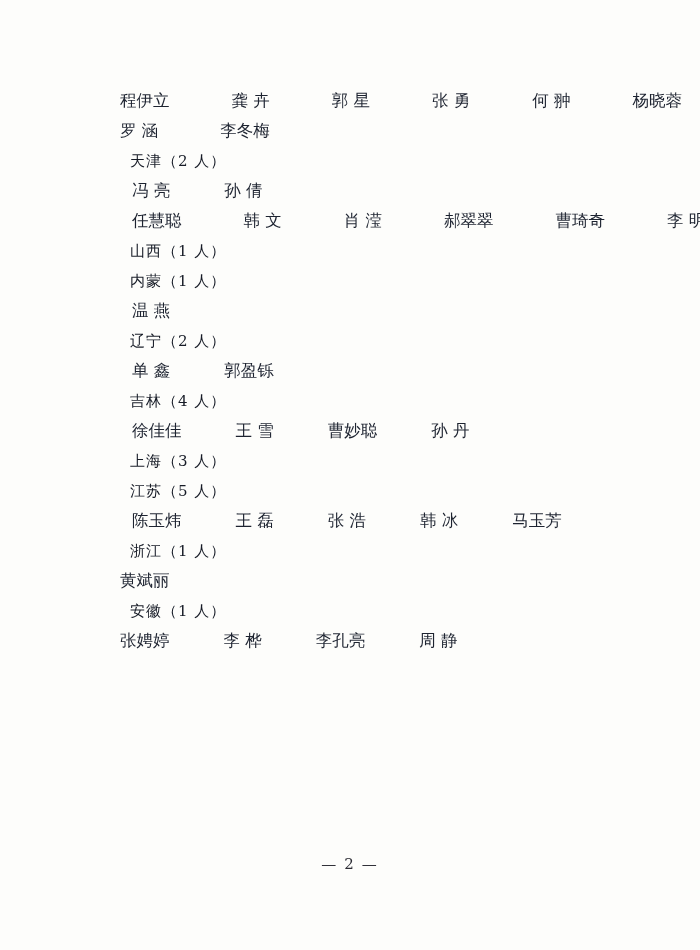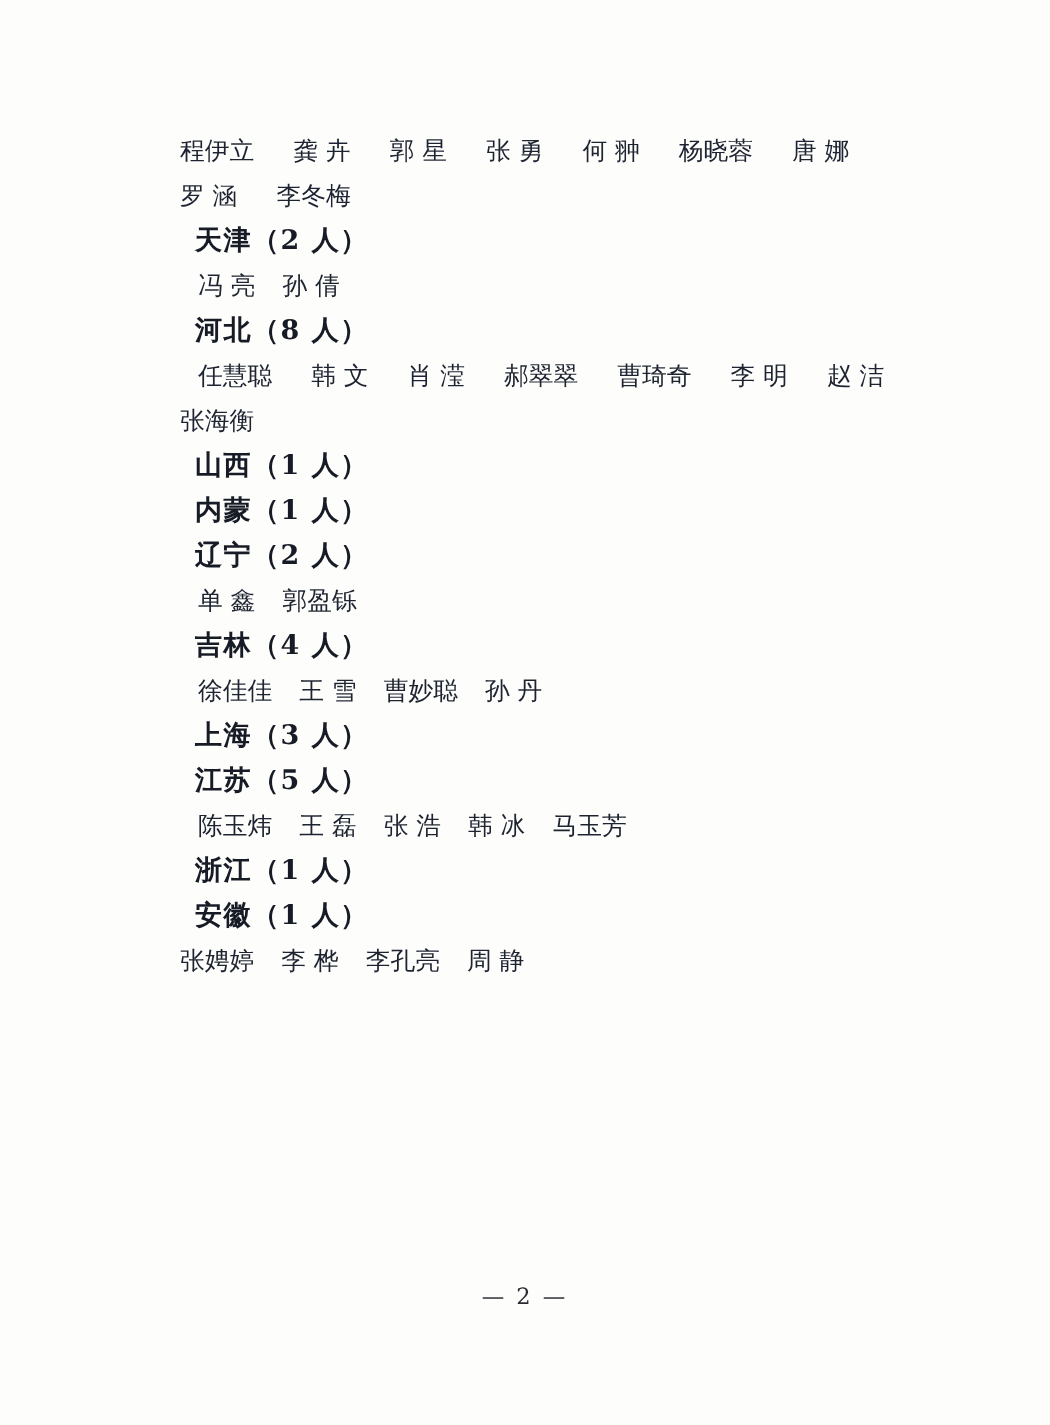--- a/index.html
+++ b/index.html
@@ -36,36 +36,37 @@
     width: 470px;
   }
   
   .names {
     display: flex;
     flex-direction: row;
     align-items: baseline;
     font-size: 16.5px;
     line-height: 30px;
     color: #1d2330;
+    gap: 36px;
   }
   .names .n {
     white-space: nowrap;
     margin-right: 18px;
   }
   .names.indent1 {
     padding-left: 12px;
     align-items: center;
   }
   .names.wide .n {
     margin-right: 26px;
   }
   .heading {
-    font-size: 18px;
+    font-size: 15px;
     line-height: 30px;
-    font-weight: bold;
+    font-weight: normal;
     letter-spacing: 1px;
     color: #161b26;
     padding-left: 10px;
   }
   .footer {
     position: absolute;
     left: 0;
     top: 855px;
     width: 700px;
     text-align: center;
@@ -101,35 +102,34 @@
       </div>
       <div class="names wide">
         <span class="n">罗  涵</span>
         <span class="n">李冬梅</span>
       </div>
       <div class="heading">天津（2 人）</div>
       <div class="names indent1">
         <span class="n">冯  亮</span>
         <span class="n">孙  倩</span>
       </div>
-      <div class="heading">河北（8 人）</div>
       <div class="names indent1 wide">
         <span class="n">任慧聪</span>
         <span class="n">韩  文</span>
         <span class="n">肖  滢</span>
         <span class="n">郝翠翠</span>
         <span class="n">曹琦奇</span>
         <span class="n">李  明</span>
         <span class="n">赵  洁</span>
       </div>
-      <div class="names">
-        <span class="n">张海衡</span>
-      </div>
       <div class="heading">山西（1 人）</div>
       <div class="heading">内蒙（1 人）</div>
+      <div class="names indent1">
+        <span class="n">温  燕</span>
+      </div>
       <div class="heading">辽宁（2 人）</div>
       <div class="names indent1">
         <span class="n">单  鑫</span>
         <span class="n">郭盈铄</span>
       </div>
       <div class="heading">吉林（4 人）</div>
       <div class="names indent1">
         <span class="n">徐佳佳</span>
         <span class="n">王  雪</span>
         <span class="n">曹妙聪</span>
@@ -138,20 +138,23 @@
       <div class="heading">上海（3 人）</div>
       <div class="heading">江苏（5 人）</div>
       <div class="names indent1">
         <span class="n">陈玉炜</span>
         <span class="n">王  磊</span>
         <span class="n">张  浩</span>
         <span class="n">韩  冰</span>
         <span class="n">马玉芳</span>
       </div>
       <div class="heading">浙江（1 人）</div>
+      <div class="names">
+        <span class="n">黄斌丽</span>
+      </div>
       <div class="heading">安徽（1 人）</div>
       <div class="names">
         <span class="n">张娉婷</span>
         <span class="n">李  桦</span>
         <span class="n">李孔亮</span>
         <span class="n">周  静</span>
       </div>
     </div>
 
   <div class="footer">

